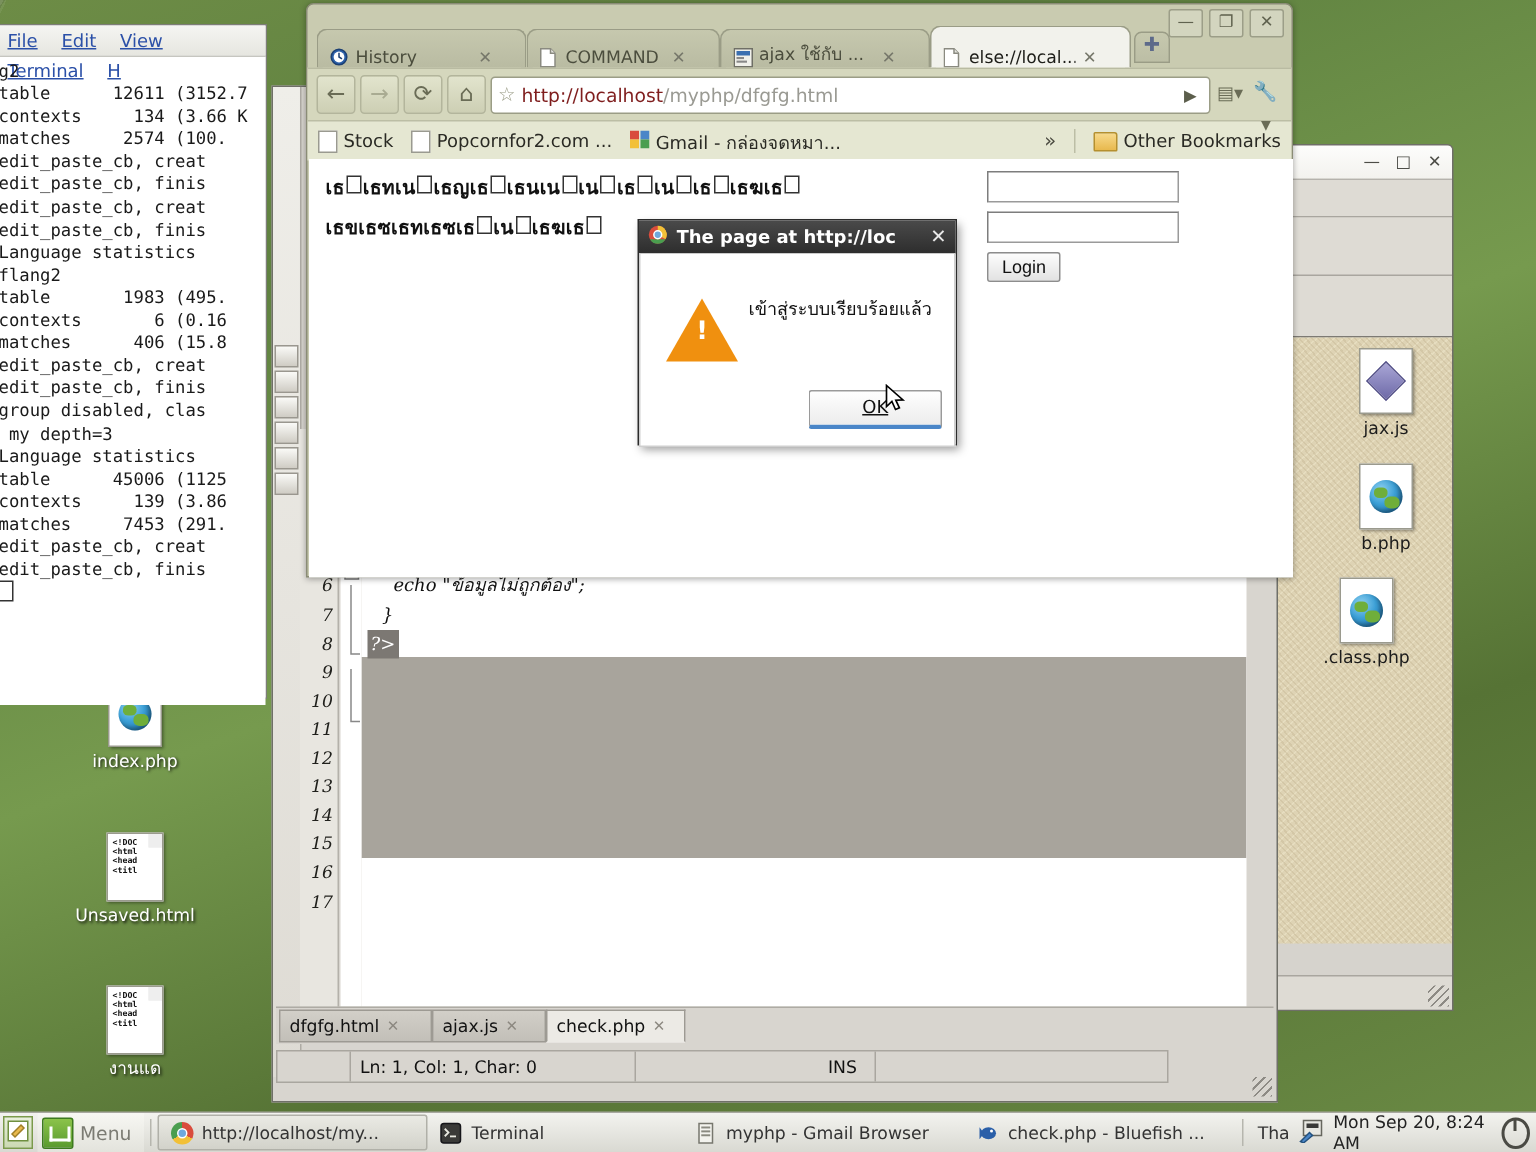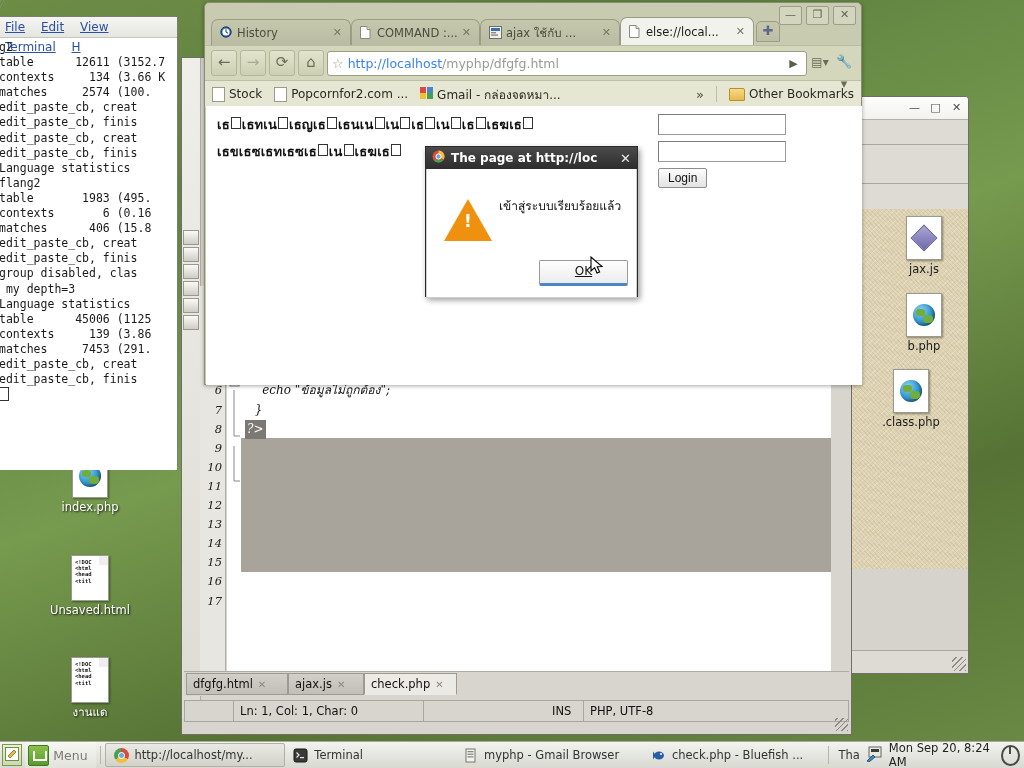--- a/index.html
+++ b/index.html
@@ -66,21 +66,21 @@
 
   
   #filebrowser{left:847px;top:96px;width:122px;height:578px;background:#d6d3cd;
      border:1px solid #6f6f68;border-radius:4px 4px 0 0;}
   #fb-title{height:22px;background:linear-gradient(#fdfdfc,#f3f2ee);
      border-bottom:1px solid #b5b2ac;display:flex;align-items:center;justify-content:flex-end;
      padding-right:5px;gap:8px;border-radius:3px 3px 0 0;}
   #fb-title .btn{width:13px;height:13px;color:#4d4d47;font-size:11px;line-height:11px;
      text-align:center;}
   .fb-bar{height:24px;background:#dedbd4;border-bottom:1px solid #a9a69f;margin:0;}
-  #fb-icons{position:absolute;left:0;top:112px;width:120px;height:360px;overflow:hidden;
+  #fb-icons{position:absolute;left:0;top:128px;width:120px;height:404px;overflow:hidden;
      background:
        repeating-linear-gradient(47deg,rgba(160,140,100,.17) 0 1px,rgba(0,0,0,0) 1px 3px),
        repeating-linear-gradient(-43deg,rgba(255,250,225,.25) 0 1px,rgba(0,0,0,0) 1px 4px),
        #ded3b4;}
   #fb-status{position:absolute;left:0;bottom:0;width:120px;height:22px;background:#dedbd4;
      border-top:1px solid #a9a69f;}
   #fb-grip{position:absolute;right:2px;bottom:2px;width:14px;height:14px;
      background:repeating-linear-gradient(-45deg,#8d8a84 0 1px,rgba(0,0,0,0) 1px 4px);}
   .fb-item{position:absolute;width:120px;text-align:center;}
   .fb-item .lbl{font-size:11.5px;color:#1c1c1c;margin-top:2px;}
@@ -103,59 +103,59 @@
      color:#111;line-height:19.1px;overflow:hidden;}
   #bf-sel{position:absolute;left:0;top:152px;width:590px;height:134px;background:#a8a49c;}
   .bf-line{position:relative;height:19.1px;padding-left:6px;white-space:pre;}
   #bf-tabs{position:absolute;left:2px;bottom:38px;width:665px;height:24px;
      background:#d8d5cf;border-top:1px solid #aeaba4;}
   .bf-tab{position:absolute;top:1px;height:22px;box-sizing:border-box;display:flex;
      align-items:center;padding:0 6px;font-size:11.5px;color:#111;gap:5px;
      border:1px solid #9d9a93;background:linear-gradient(#d2cfc8,#c2bfb8);}
   .bf-tab.active{background:#eceae5;border-bottom-color:#eceae5;}
   .bf-tab .x{color:#8c8880;font-size:10px;}
-  #bf-status{position:absolute;left:2px;bottom:12px;height:22px;width:665px;display:flex;
+  #bf-status{position:absolute;left:2px;bottom:12px;height:22px;width:595px;display:flex;
      border:1px solid #a9a69f;background:#d8d5cf;box-sizing:border-box;}
   #bf-status .cell{border-right:1px solid #a9a69f;padding:0 6px;display:flex;
      align-items:center;font-size:11.5px;color:#111;height:100%;box-sizing:border-box;}
   #bf-grip2{position:absolute;right:3px;bottom:3px;width:13px;height:13px;
      background:repeating-linear-gradient(-45deg,#8d8a84 0 1px,rgba(0,0,0,0) 1px 4px);}
 
   
   #chrome{left:204px;top:2px;width:658px;height:383px;
      background:#c9cbb0;border:1px solid #8a8c76;border-radius:5px 5px 0 0;
      box-shadow:0 1px 4px rgba(0,0,0,.35);}
   #cr-tabstrip{position:relative;height:42px;}
   #cr-wctrl{position:absolute;right:5px;top:3px;display:flex;gap:4px;}
   #cr-wctrl .b{width:21px;height:17px;border:1px solid #9c9e88;border-radius:2px;
      background:rgba(255,255,255,.20);color:#60624f;font-size:11px;line-height:15px;
      text-align:center;}
   .cr-tab{position:absolute;bottom:0;height:26px;box-sizing:border-box;
-     display:flex;align-items:center;gap:5px;padding:0 8px 0 8px;
+     display:flex;align-items:flex-end;gap:5px;padding:0 22px 0 8px;
      border-radius:7px 7px 0 0;font-size:11.5px;color:#4b4d3d;}
   .cr-tab.inactive{background:linear-gradient(#c6c8ae,#b9bba2);border:1px solid #9a9c86;
      border-bottom:none;}
   .cr-tab.active{background:#f2f2ec;border:1px solid #9a9c86;border-bottom:none;color:#1d1d18;height:28px;}
   .cr-tab .favicon{width:12px;height:13px;flex:0 0 auto;}
   .cr-tab .lbl{white-space:nowrap;overflow:hidden;}
   .cr-tab .x{color:#76776a;font-size:11px;}
   #cr-newtab{position:absolute;bottom:3px;width:22px;height:19px;
      background:linear-gradient(#c6c8ae,#bcbea5);border:1px solid #9a9c86;
      border-radius:5px 5px 0 0;color:#5d6a8a;font-size:13px;text-align:center;line-height:17px;}
   #cr-toolbar{height:34px;background:#d5d7bd;border-top:1px solid #b9bba2;
      display:flex;align-items:center;padding:0 6px;gap:3px;}
   .cr-nav{width:24px;height:24px;border:1px solid #b3b59c;border-radius:3px;
      background:linear-gradient(#e2e4cd,#cdcfb4);color:#6a6c56;font-size:15px;
      text-align:center;line-height:22px;}
   .cr-nav.off{color:#a9ab92;}
   #cr-omni{flex:1;height:23px;background:#fff;border:1px solid #9b9d86;border-radius:3px;
      display:flex;align-items:center;padding:0 4px;gap:4px;}
   #cr-omni .star{color:#9a9c86;font-size:13px;}
   #cr-url{font-size:12.5px;color:#9a9a93;white-space:nowrap;}
-  #cr-url b{color:#3b82f6;font-weight:normal;}
+  #cr-url b{color:#7f1d1d;font-weight:normal;}
   #cr-go{width:17px;height:21px;color:#5c5e4c;font-size:11px;text-align:center;line-height:21px;}
   #cr-bookbar{height:26px;background:#e5e7d2;border-top:1px solid #bcbea5;
      display:flex;align-items:center;padding:0 7px;gap:12px;font-size:12px;color:#2a2a24;}
   #cr-bookbar .bm{display:flex;align-items:center;gap:4px;white-space:nowrap;}
   .pageico{width:11px;height:13px;background:#fff;border:1px solid #9a9a90;position:relative;}
   .folderico{width:14px;height:11px;background:linear-gradient(#f7d98a,#e8b94e);
      border:1px solid #b5902f;border-radius:1px 2px 1px 1px;}
   #cr-chev{margin-left:auto;color:#4a4a40;font-size:13px;}
   #cr-othersep{width:1px;height:16px;background:#bcbea5;}
   #cr-content{position:absolute;left:1px;top:103px;width:656px;height:279px;background:#fff;
@@ -349,21 +349,20 @@
       <span>check.php</span>
       <span class="x">✕</span>
     </div>
   </div>
 
   <div id="bf-status">
     <div class="cell" style="width:49px;"></div>
     <div class="cell" style="width:190px;">Ln: 1, Col: 1, Char: 0</div>
     <div class="cell" style="width:122px;border-right:none;"></div>
     <div class="cell" style="width:38px;">INS</div>
-    <div class="cell" style="flex:1;border-right:none;">PHP, UTF-8</div>
   </div>
   <div id="bf-grip2"></div>
 </div>
 
 <div class="win" id="chrome">
   <div id="cr-tabstrip">
     <div id="cr-wctrl">
       <div class="b">—</div>
       <div class="b">❐</div>
       <div class="b">✕</div>

